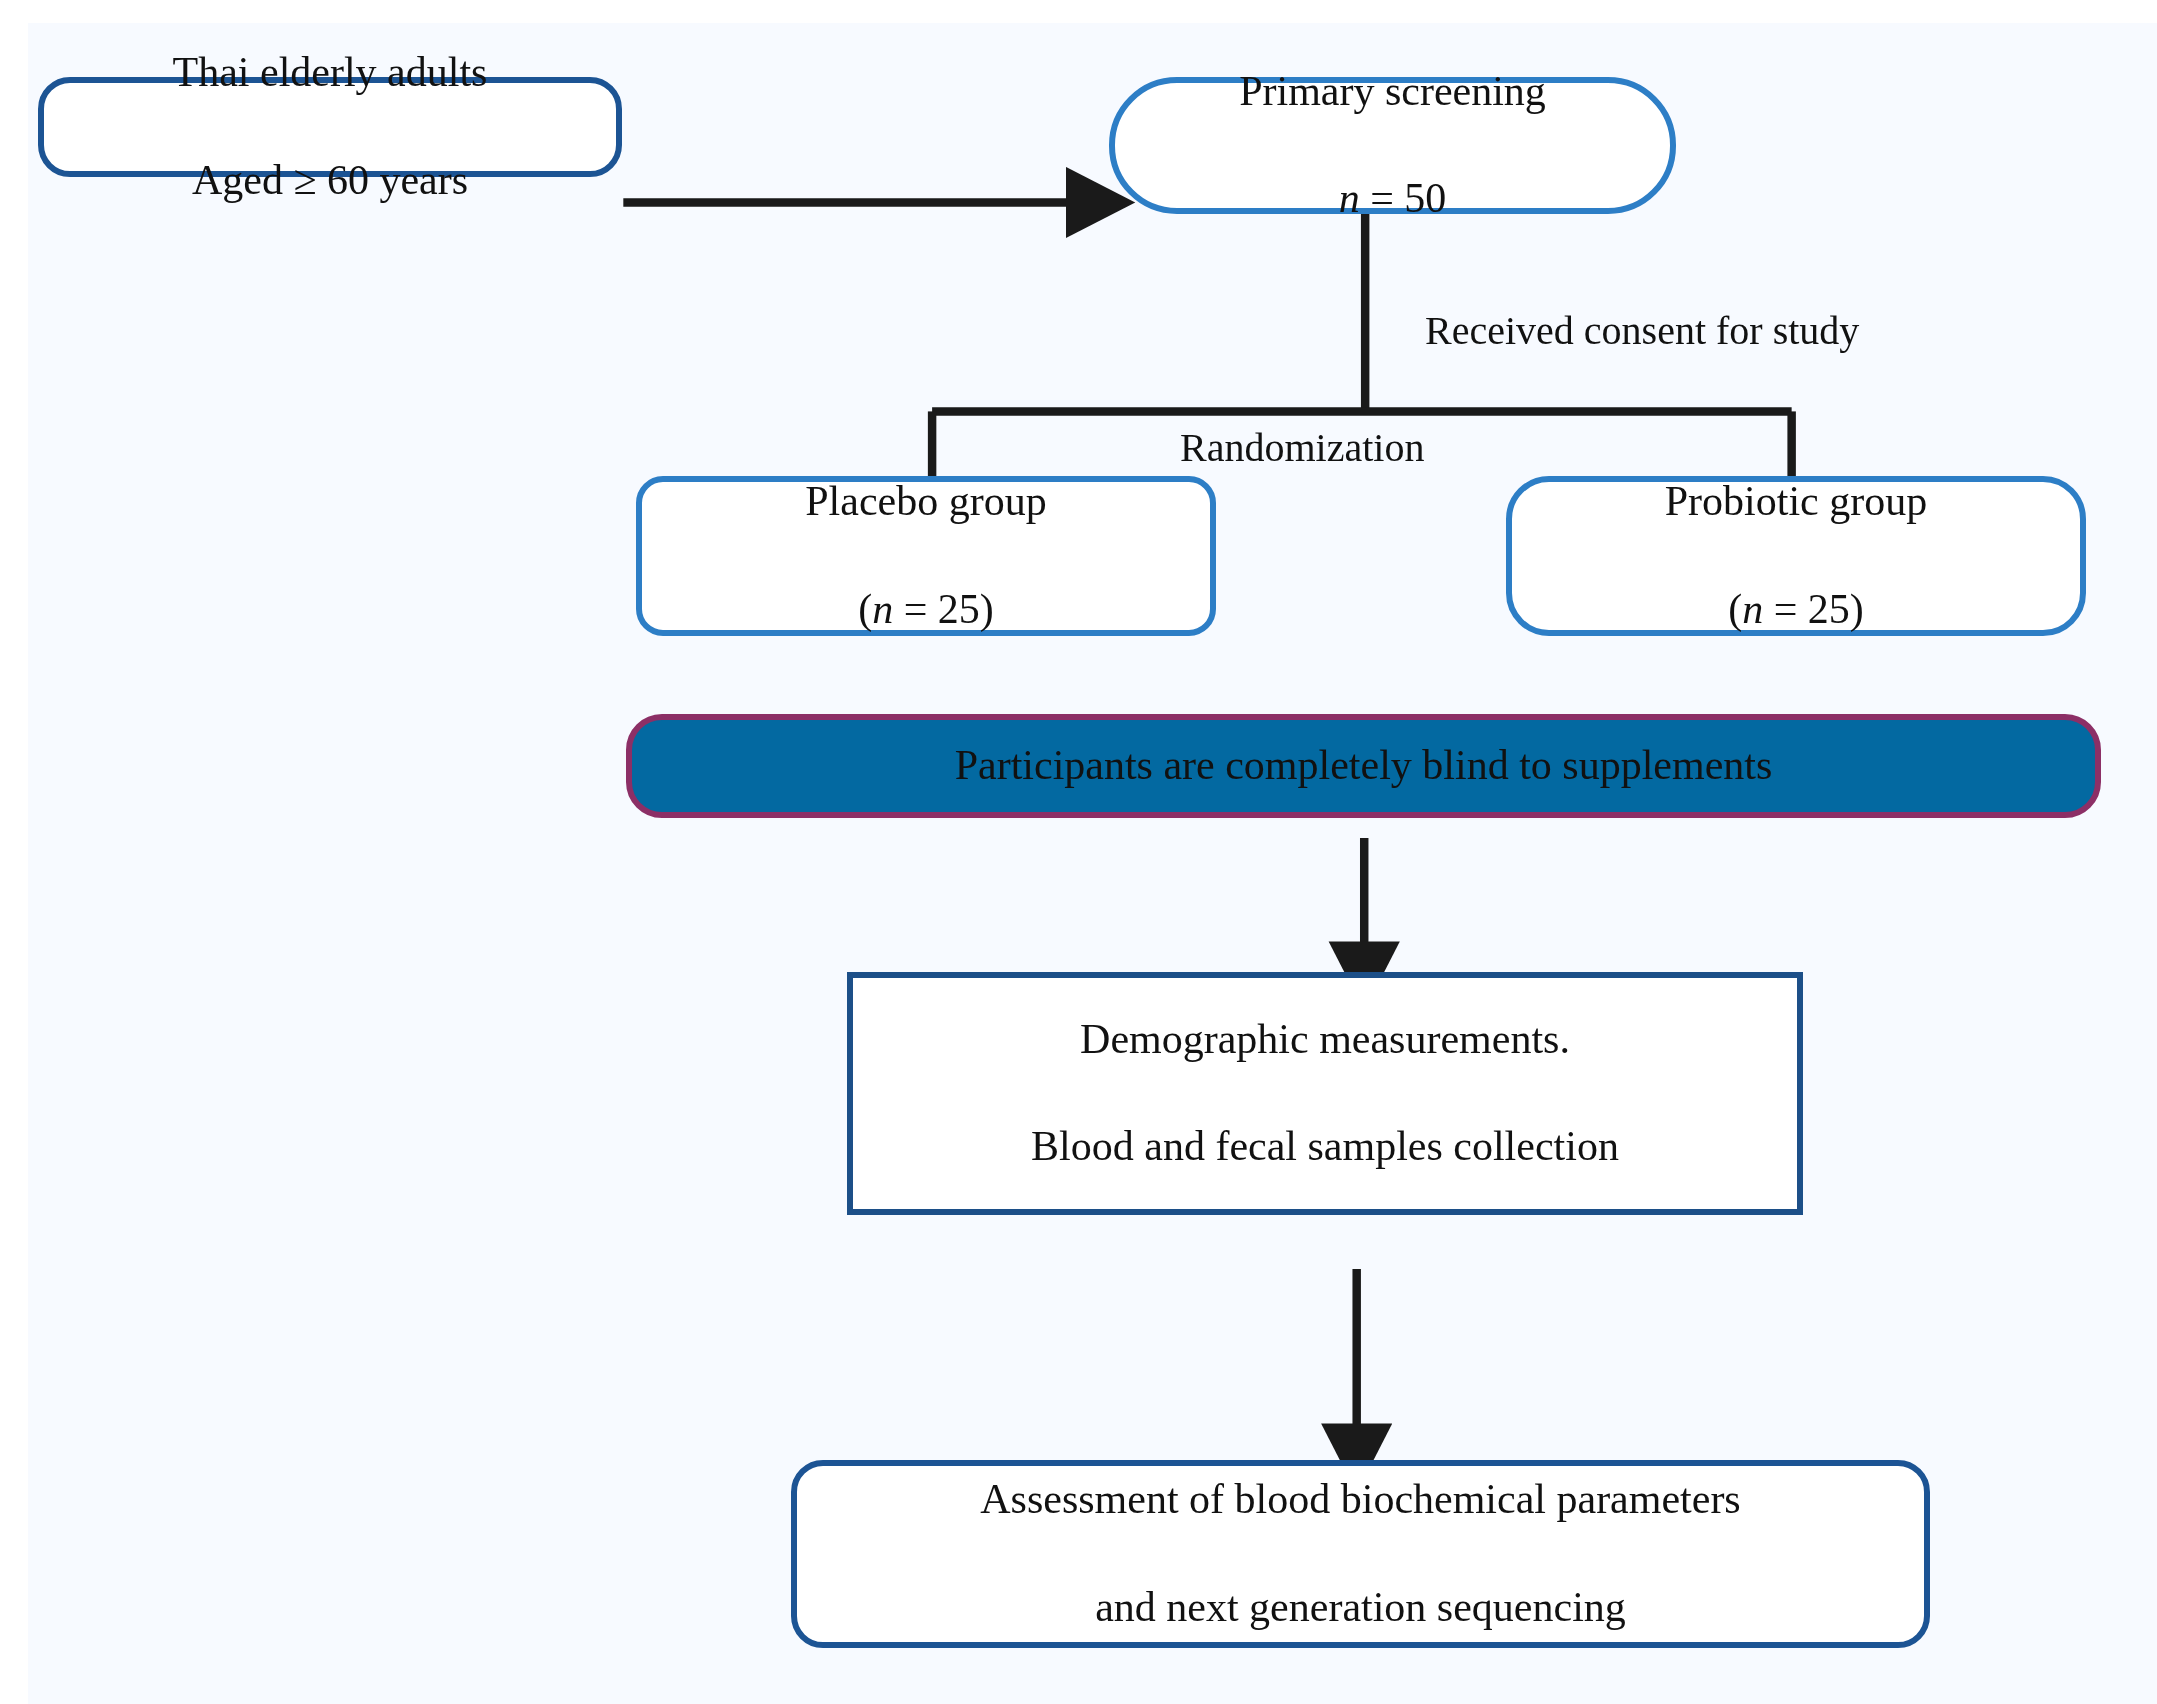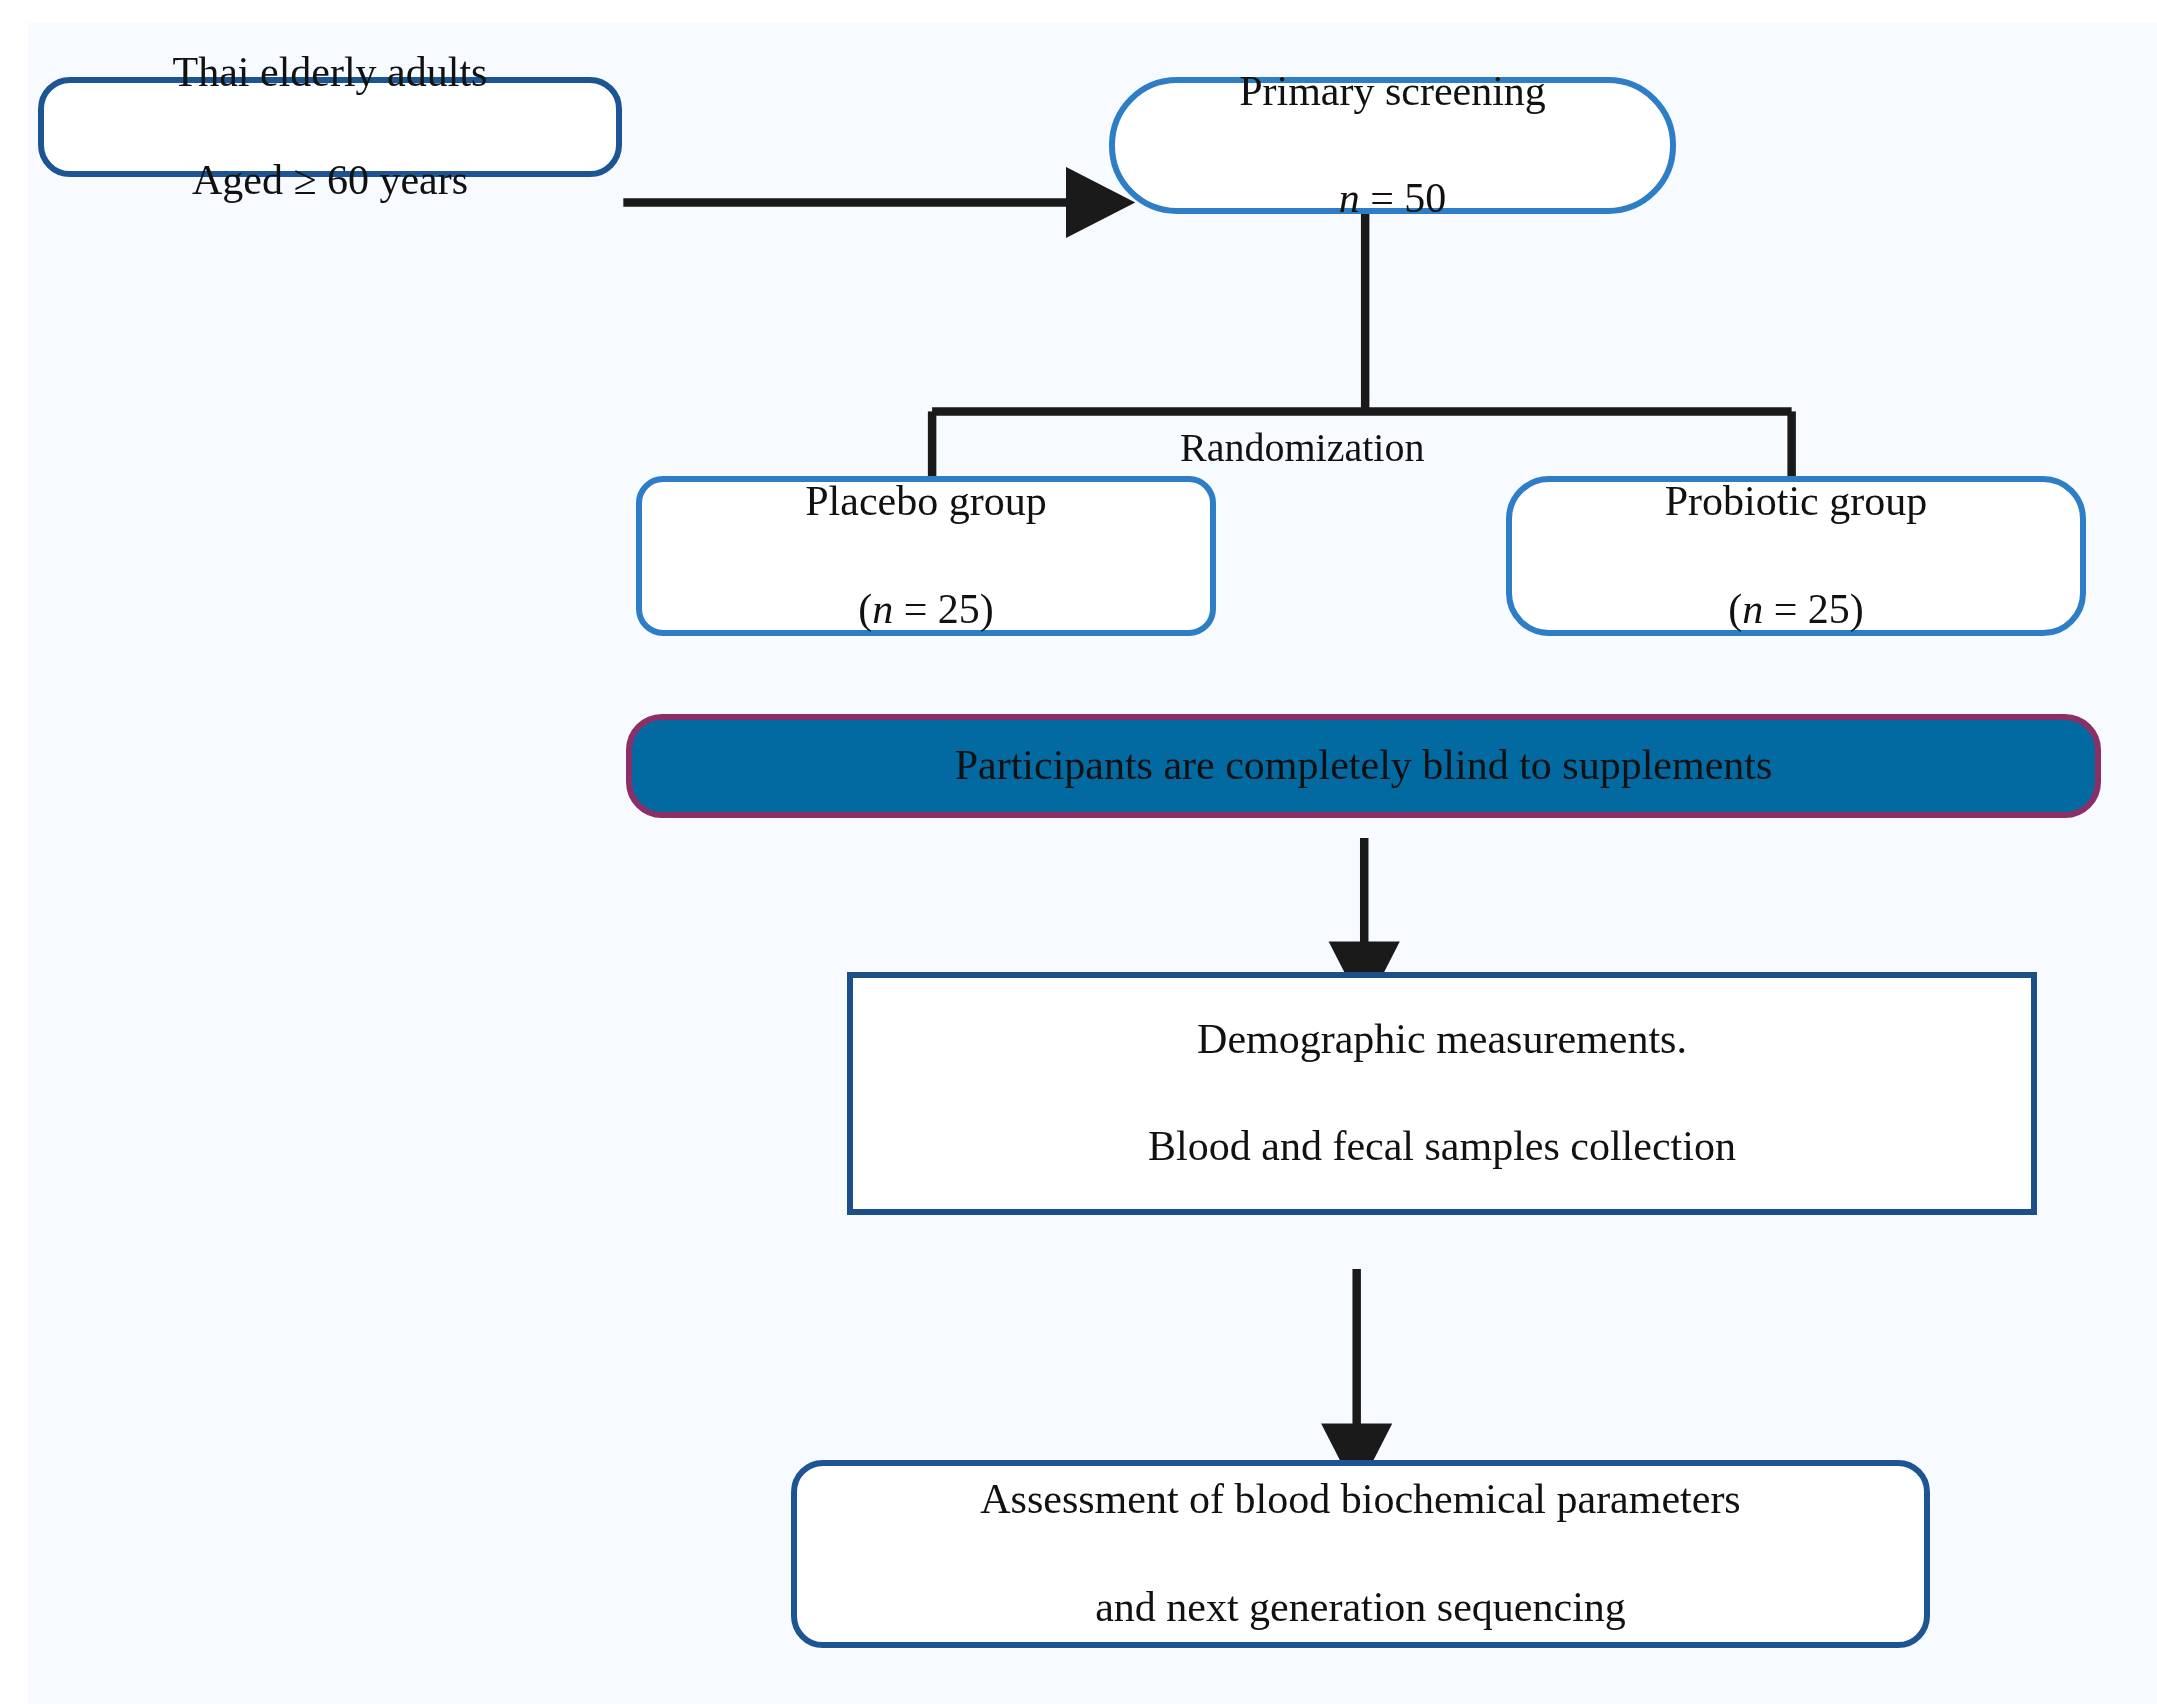--- a/index.html
+++ b/index.html
@@ -86,21 +86,21 @@
   }
   #node-probiotic {
     left: 1506px; top: 476px; width: 580px;  height: 160px;
     font-size: 42px;
   }
   #node-blinding {
     left: 626px;  top: 714px; width: 1475px; height: 104px;
     font-size: 42px;
   }
   #node-measurements {
-    left: 847px;  top: 972px; width: 1190px; height: 243px;
+    left: 847px;  top: 972px; width: 956px; height: 243px;
     font-size: 42px;
   }
   #node-assessment {
     left: 791px;  top: 1460px; width: 1139px; height: 188px;
     font-size: 42px;
   }
 
   
   #connectors {
     position: absolute;
@@ -154,20 +154,21 @@
 
     <g>
       <line x1="1449" y1="890" x2="1449" y2="1018" stroke="#1a1a1a" stroke-width="9" marker-end="url(#arrowD)"></line>
     </g>
 
     <g>
       <line x1="1441" y1="1348" x2="1441" y2="1530" stroke="#1a1a1a" stroke-width="9" marker-end="url(#arrowD)"></line>
     </g>
   </svg>
 
+  <div class="edge-label" id="label-consent">Received consent for study</div>
 
   <div class="edge-label" id="label-randomization">Randomization</div>
 
   <div class="node navy-round" id="node-population">
     <div>
       <div>Thai elderly adults</div>
       <div>Aged ≥ 60 years</div>
     </div>
   </div>
 

